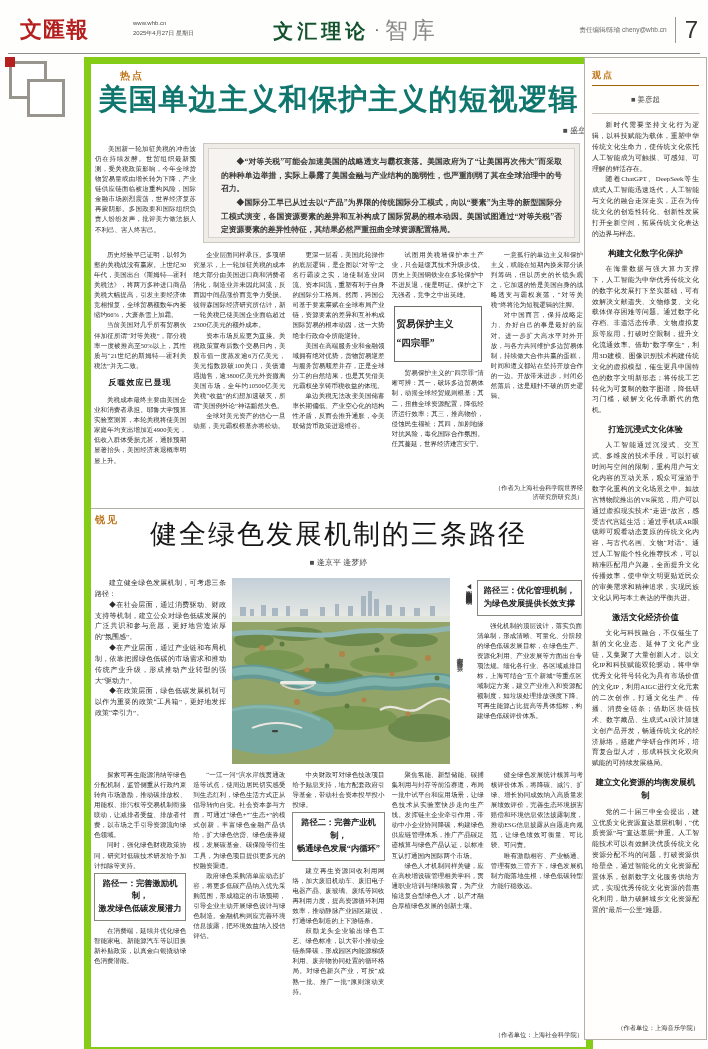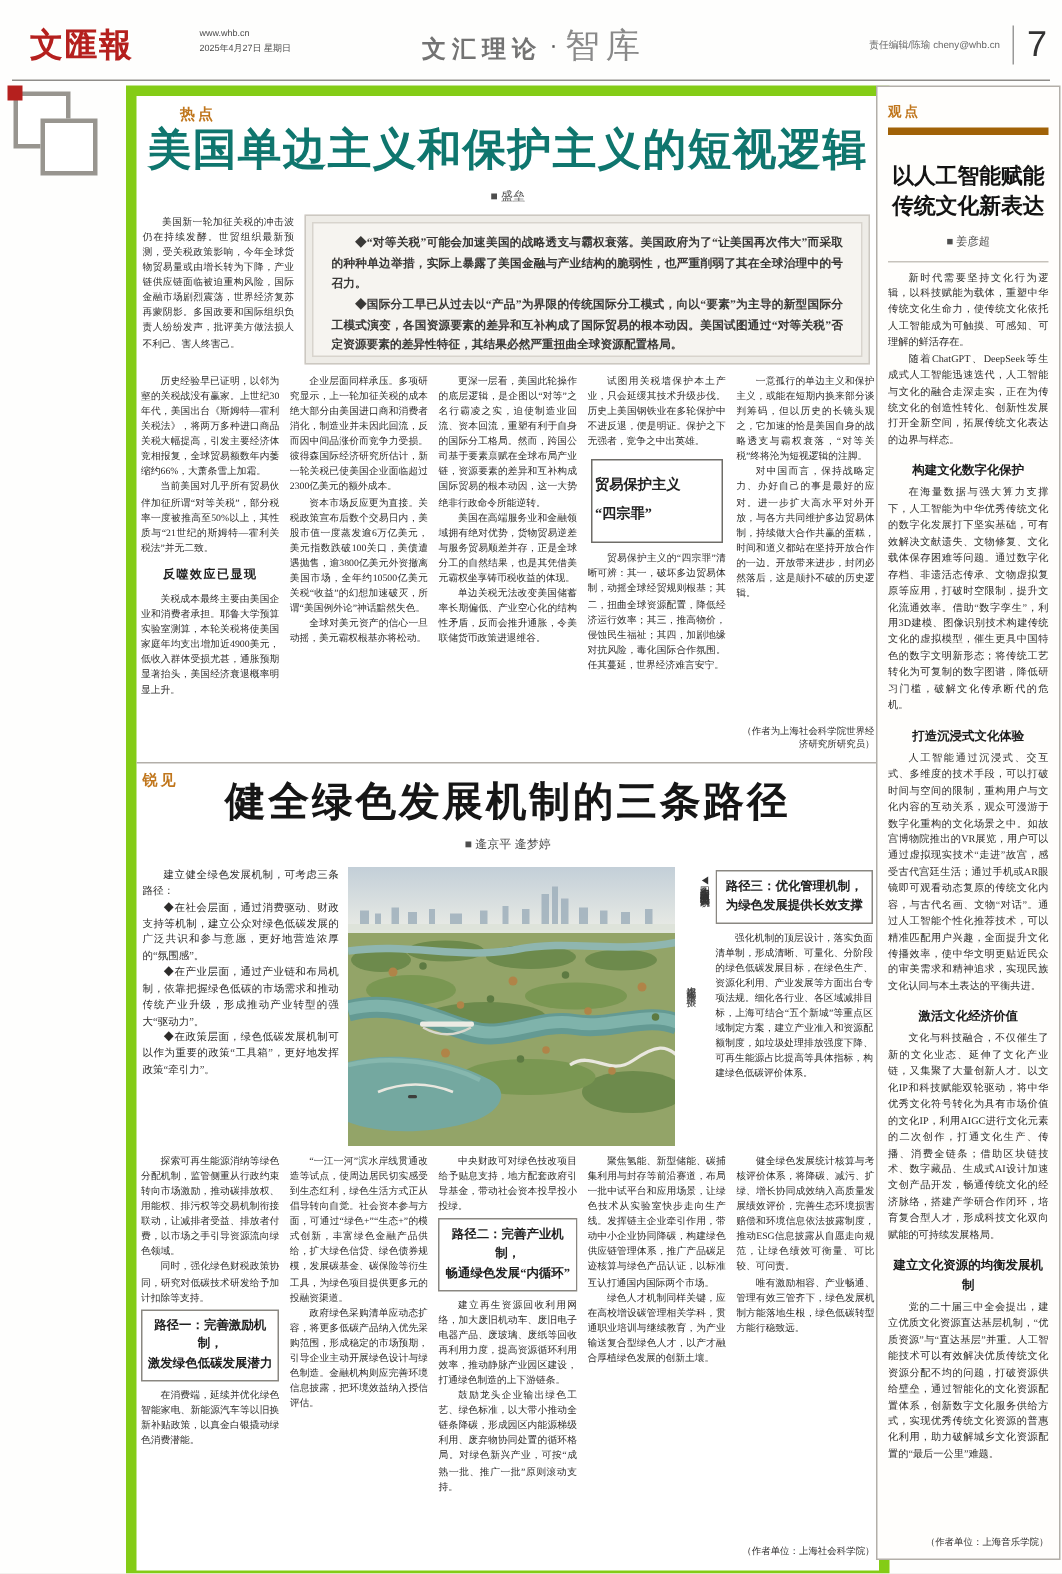--- a/index.html
+++ b/index.html
@@ -4,21 +4,21 @@
 <style>
   html,body{margin:0;padding:0;background:#e9e7e3;}
   .page{position:relative;width:708px;height:1049px;background:#fefefd;overflow:hidden;
         font-family:"Liberation Sans",sans-serif;color:#2b2b2b;}
   
   .hdr{position:absolute;left:14px;right:10px;top:11px;height:40px;}
   .hdr-left{position:absolute;left:6px;top:4px;display:flex;align-items:flex-start;gap:37px;}
   .logo{font-family:"Liberation Serif",serif;font-weight:bold;font-size:22px;color:#b5201e;letter-spacing:1px;}
   .hdr-meta{margin-left:7px;margin-top:4px;font-size:6px;color:#4a4a4a;line-height:1.6;}
   .hdr-center{position:absolute;left:50%;top:4px;transform:translateX(-50%);white-space:nowrap;}
-  .hc-main{font-size:16px;font-weight:bold;color:#737373;letter-spacing:4px;}
+  .hc-main{font-size:20px;font-weight:bold;color:#14532d;letter-spacing:4px;}
   .hc-dot{font-size:16px;color:#555;margin:0 5px;vertical-align:3px;}
   .hc-sub{font-size:23px;color:#8a8a8a;letter-spacing:4px;}
   .hdr-right{position:absolute;right:0;top:6px;display:flex;align-items:center;}
   .editor{font-size:6.5px;color:#666;margin-right:8px;}
   .pgno{font-size:24px;color:#333;border-left:1px solid #999;padding-left:9px;line-height:26px;}
   .hdr-rule{position:absolute;left:8px;right:8px;top:53px;border-top:1px solid #8f8d89;}
   
   .orn-sq1{position:absolute;left:9px;top:61px;width:32px;height:32px;border:3px solid #98958f;background:#fff;}
   .orn-sq2{position:absolute;left:27px;top:79px;width:32px;height:32px;border:3px solid #98958f;background:#fff;}
   .orn-red{position:absolute;left:5px;top:57px;width:10px;height:10px;background:#b5201e;}
@@ -26,57 +26,57 @@
   .bodytext{font-family:"Liberation Serif",serif;font-size:6.5px;line-height:1.55;color:#2e2d2c;}
   .para{margin:0;text-indent:2em;text-align:justify;}
   .label-orange{color:#c0761c;font-weight:bold;font-size:10px;letter-spacing:2px;}
   .attr{font-size:6.3px;text-align:right;color:#2e2d2c;margin-top:2px;}
   
   .main-frame{position:absolute;left:84px;top:57px;width:495px;height:983px;
               border:7px solid #84cc16;background:#fff;}
   .a1-label{position:absolute;left:29px;top:5px;}
   .a1-title{position:absolute;left:0;right:0;top:16px;margin:0;text-align:center;
             font-size:29px;font-weight:bold;color:#0f766e;letter-spacing:1px;}
-  .a1-byline{position:absolute;left:0;right:0;top:61px;text-align:center;font-size:8px;color:#4e4e4e;}
+  .a1-byline{position:absolute;left:0;right:0;top:61px;text-align:right;font-size:8px;color:#4e4e4e;}
   .a1-lead{position:absolute;left:4px;top:80px;width:101px;height:98px;overflow:hidden;}
   .a1-summary{position:absolute;left:112px;top:79px;width:377px;height:100px;
               background:#eeece7;border:1px solid #ccc8c1;box-sizing:border-box;padding:4px;}
   .a1-summary-inner{background:#f6f4f0;border:1px solid #d8d4cd;height:100%;box-sizing:border-box;
               padding:6px 12px;overflow:hidden;}
   .sum-para{margin:0;text-indent:2em;text-align:justify;font-family:"Liberation Serif",serif;
             font-size:7.8px;line-height:1.75;color:#3a3937;font-weight:bold;}
   .a1-cols{position:absolute;left:3px;top:186px;width:489px;height:252px;display:flex;gap:7px;}
   .col{flex:1;overflow:hidden;}
   .colflex{display:flex;flex-direction:column;}
   .colflex .fill{flex:1;overflow:hidden;}
   .in-sub{font-family:"Liberation Sans",sans-serif;font-weight:bold;font-size:8px;
           text-align:center;margin:6px 0;color:#1d1d1d;letter-spacing:1px;}
   .quote-box{border:1px solid #6f6d68;margin:6px 2px;padding:8px 2px;
              font-family:"Liberation Serif",serif;font-weight:bold;font-size:9.5px;line-height:2;color:#222;}
   .a-divider{position:absolute;left:0;right:0;top:444px;border-top:1px solid #b3afa9;}
   
   .a2-label{position:absolute;left:4px;top:449px;}
   .a2-title{position:absolute;left:0;right:0;top:452px;margin:0;text-align:center;
-            font-family:"Liberation Serif",serif;font-size:27px;font-weight:bold;color:#161616;letter-spacing:2px;}
+            font-family:"Liberation Serif",serif;font-size:27px;font-weight:normal;color:#161616;letter-spacing:2px;}
   .a2-byline{position:absolute;left:0;right:0;top:493px;text-align:center;font-size:8px;color:#4e4e4e;}
   .a2-top{position:absolute;left:4px;top:514px;width:487px;height:186px;display:flex;align-items:flex-end;}
   .a2-intro{width:132px;height:186px;overflow:hidden;margin-right:6px;font-size:7px;}
   .a2-photo{width:220px;height:186px;margin-right:3px;overflow:hidden;}
   .a2-photo svg{display:block;}
   .a2-caption{width:20px;height:186px;writing-mode:vertical-rl;font-family:"Liberation Serif",serif;
               font-size:6.5px;color:#333;letter-spacing:0.5px;margin-right:4px;}
   .a2-caption .cred{padding-top:74px;color:#444;}
   .a2-rcol{width:106px;height:186px;overflow:hidden;}
   .path-box{border:1px solid #8a8781;padding:4px 2px;margin:2px 0 5px;text-align:center;
             font-family:"Liberation Serif",serif;font-weight:bold;font-size:8.3px;line-height:1.55;color:#1f1f1f;}
   .a2-cols{position:absolute;left:3px;top:706px;width:489px;height:270px;display:flex;gap:7px;}
   
   .sidebar{position:absolute;left:584px;top:57px;width:123px;height:983px;border:1px solid #b3afa9;
            background:#fffefc;box-sizing:border-box;padding:6px 7px;display:flex;flex-direction:column;}
-  .sb-labelrow{border-bottom:5px solid #a16207;padding-bottom:3px;margin-bottom:18px;}
+  .sb-labelrow{border-bottom:1px solid #a16207;padding-bottom:3px;margin-bottom:6px;}
   .sb-label{color:#c0761c;font-weight:bold;font-size:9px;letter-spacing:2px;}
   .sb-title{margin:0 0 4px;text-align:center;font-size:14.5px;line-height:1.4;font-weight:bold;color:#131313;}
   .sb-byline{text-align:center;font-size:7.5px;color:#4e4e4e;margin:3px 0;}
   .sb-rule{border-top:1px solid #c7c3bc;margin:5px 0 6px;}
   .sb-body{flex:1;overflow:hidden;font-size:6.8px;line-height:1.6;}
   .sb-sub{font-family:"Liberation Sans",sans-serif;font-weight:bold;font-size:8.3px;text-align:center;
           margin:7px 0 4px;color:#1c1c1c;}
 </style>
 </head>
 <body>
@@ -309,21 +309,20 @@
           </div>
         <div class="attr">（作者单位：上海社会科学院）</div>
       </div>
     </div>
   </section>
 
   <aside class="sidebar">
     <div class="sb-labelrow">
       <span class="sb-label">观点</span>
     </div>
-    <h3 class="sb-title">以人工智能赋能传统文化新表达</h3>
     <div class="sb-byline">■ 姜彦超</div>
     <div class="sb-rule"></div>
     <div class="sb-body bodytext">
       <div>
           <p class="para">新时代需要坚持文化行为逻辑，以科技赋能为载体，重塑中华传统文化生命力，使传统文化依托人工智能成为可触摸、可感知、可理解的鲜活存在。</p>
           <p class="para">随着ChatGPT、DeepSeek等生成式人工智能迅速迭代，人工智能与文化的融合走深走实，正在为传统文化的创造性转化、创新性发展打开全新空间，拓展传统文化表达的边界与样态。</p>
         </div>
       <div class="sb-sub">构建文化数字化保护</div>
       <div>
           <p class="para">在海量数据与强大算力支撑下，人工智能为中华优秀传统文化的数字化发展打下坚实基础，可有效解决文献遗失、文物修复、文化载体保存困难等问题。通过数字化存档、非遗活态传承、文物虚拟复原等应用，打破时空限制，提升文化流通效率。借助“数字孪生”，利用3D建模、图像识别技术构建传统文化的虚拟模型，催生更具中国特色的数字文明新形态；将传统工艺转化为可复制的数字图谱，降低研习门槛，破解文化传承断代的危机。</p>

